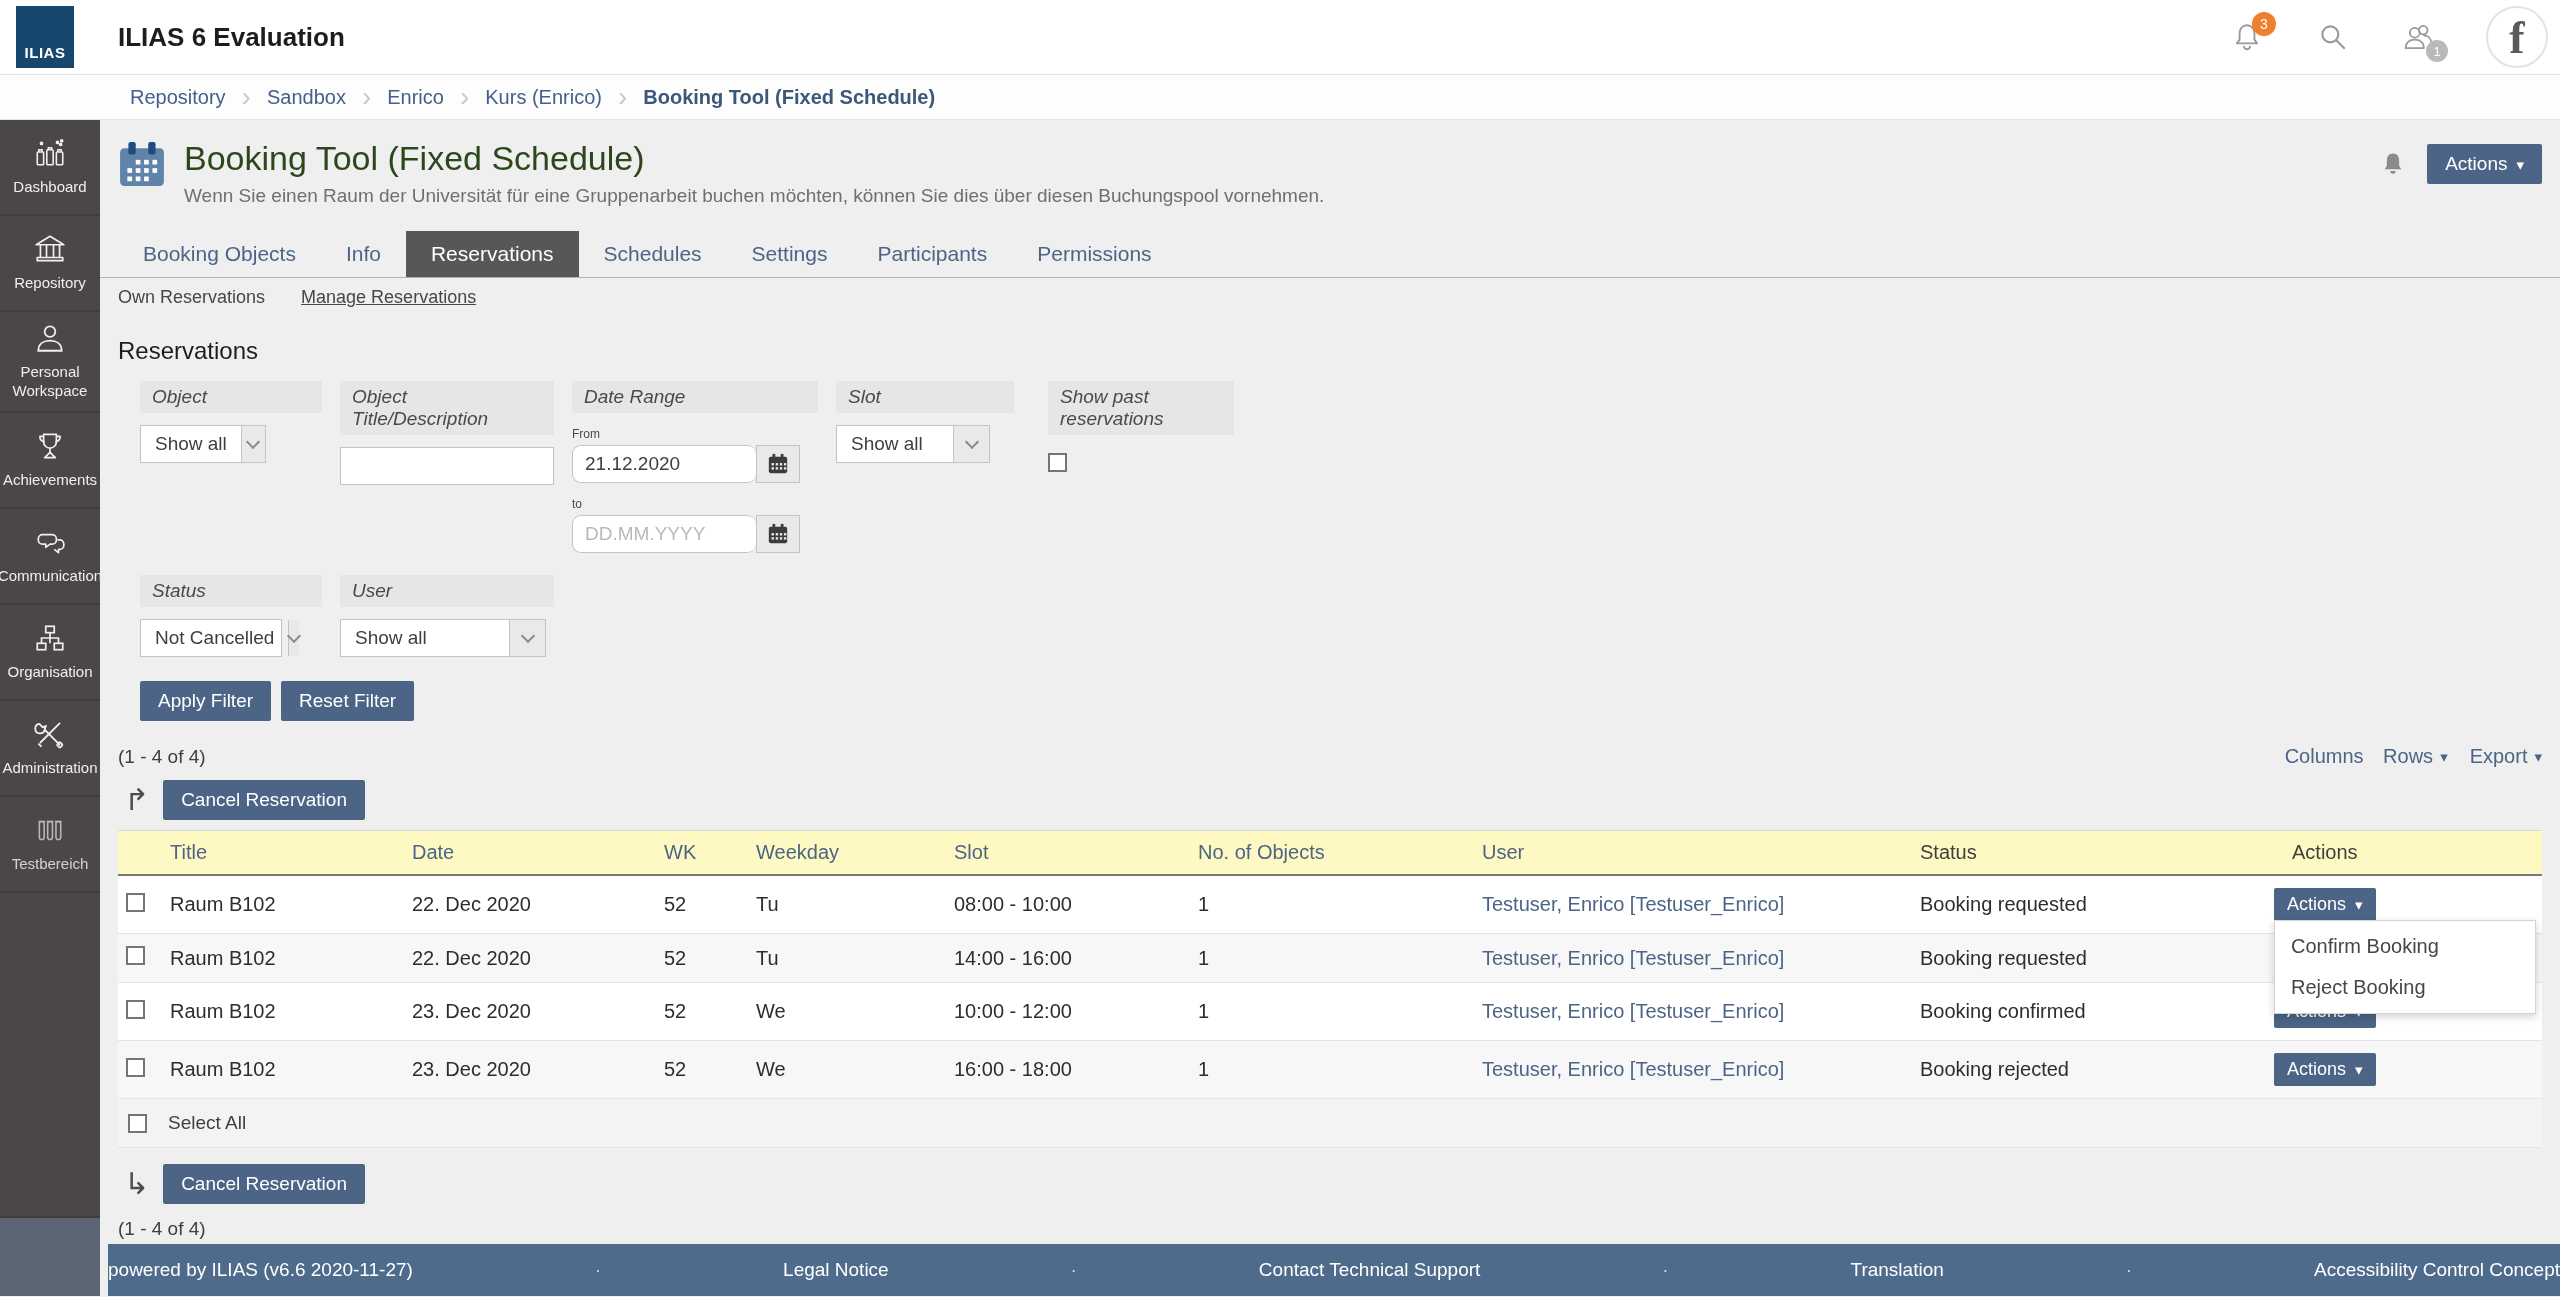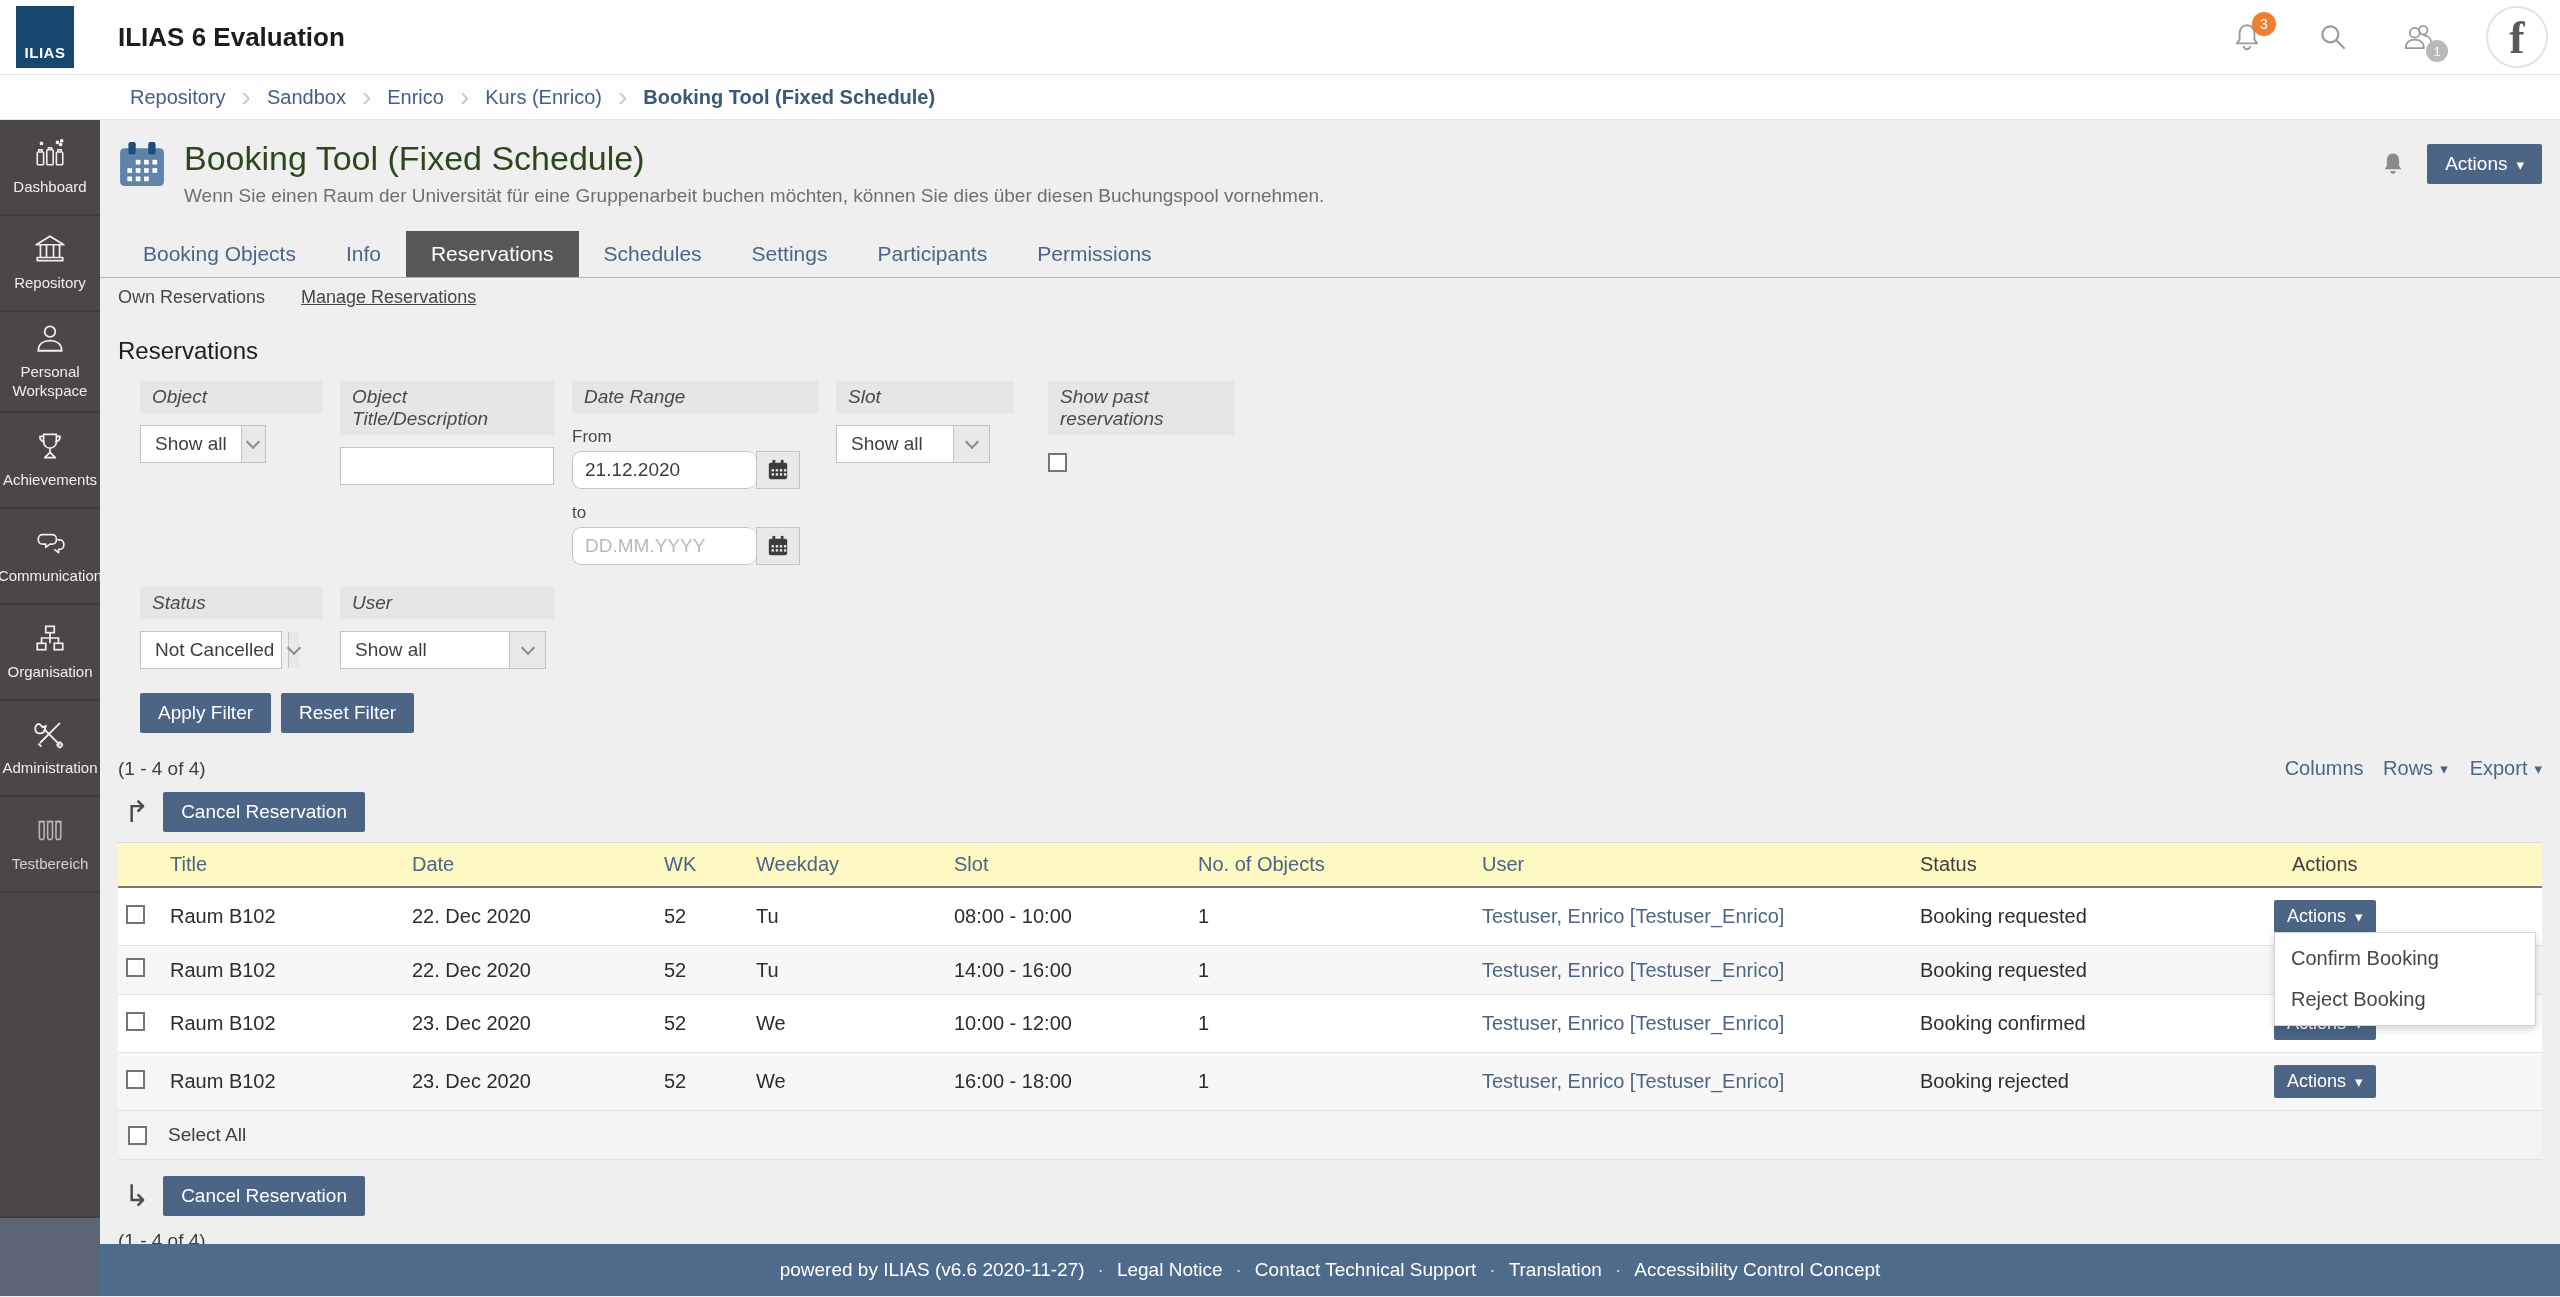--- a/index.html
+++ b/index.html
@@ -57,21 +57,21 @@
   .filterpanel { margin:16px 0 0 40px; }
   .filter-row { display:flex; gap:18px; align-items:flex-start; }
   .filter-row + .filter-row { margin-top:22px; }
   .fgroup { display:flex; flex-direction:column; }
   .flabel { background:#e6e6e6; color:#4a4a4a; font-style:italic; font-size:19px; padding:5px 12px; margin-bottom:12px; }
   .sel { height:38px; background:#fff; border:1px solid #c3c3c3; display:flex; align-items:stretch; cursor:pointer; }
   .sel .sel-text { flex:1; display:flex; align-items:center; padding:0 14px; font-size:19px; color:#3f3f3f; white-space:nowrap; }
   .sel .sel-btn { width:36px; background:#e9e9e9; border-left:1px solid #c3c3c3; display:flex; align-items:center; justify-content:center; }
   .chev { width:10px; height:10px; border-right:2px solid #8a8a8a; border-bottom:2px solid #8a8a8a; transform:rotate(45deg); margin-top:-5px; }
   .txt-input { height:38px; border:1px solid #c3c3c3; background:#fff; font-size:19px; padding:0 12px; font-family:inherit; color:#3f3f3f; outline:none; }
-  .mini-label { font-size:17px; color:#4a4a4a; margin:2px 0 4px 0; }
+  .mini-label { font-size:12px; color:#4a4a4a; margin:2px 0 4px 0; }
   .date-wrap { display:flex; width:228px; }
   .date-wrap input { flex:1; min-width:0; border-right:none;border-radius:9px; }
   .date-wrap input::placeholder { color:#b9b9b9; }
   .cal-btn { width:44px; height:38px; background:#e9e9e9; border:1px solid #c3c3c3; display:flex; align-items:center; justify-content:center; cursor:pointer; }
   .cb { width:19px; height:19px; border:2px solid #757575; background:#fff; display:inline-block; cursor:pointer; flex:0 0 auto; }
   .filter-buttons { margin-top:24px; display:flex; gap:10px; }
 
   
   .table-toolbar { margin:24px 18px 0 18px; display:flex; align-items:center; }
   .range-text { font-size:19px; color:#404040; }
@@ -92,21 +92,21 @@
   td.actions-cell { position:relative; overflow:visible; }
   .row-btn { padding:6px 13px; font-size:18px; }
   .dropdown { position:absolute; top:44px; left:8px; width:262px; background:#fff; border:1px solid #d4d4d4; box-shadow:0 3px 8px rgba(0,0,0,.18); z-index:20; padding:5px 0; }
   .dd-item { font-size:20px; color:#464646; padding:9px 16px; cursor:pointer; }
 
   .select-all-row { margin:0 18px; padding:13px 10px; display:flex; align-items:center; gap:21px; background:#f3f3f3; border-bottom:1px solid #e3e3e3; }
   .select-all-row span.lbl { font-size:19px; color:#3f3f3f; cursor:pointer; }
   .bottom-range { margin:14px 0 0 18px; }
 
   
-  .footer { flex:0 0 52px; background:#4f6b8c; display:flex; align-items:center; justify-content:center; }
+  .footer { flex:0 0 52px; background:#4f6b8c; display:flex; align-items:center; justify-content:space-between;margin-left:8px; }
   .footer .ftext { color:#fff; font-size:19px; }
   .footer .flink { color:#fff; font-size:19px; cursor:pointer; }
   .footer .fsep { color:#cdd7e2; margin:0 13px; font-size:19px; }
 
   svg { display:block; }
 </style>
 </head>
 <body>
 
 <header class="top-header">

